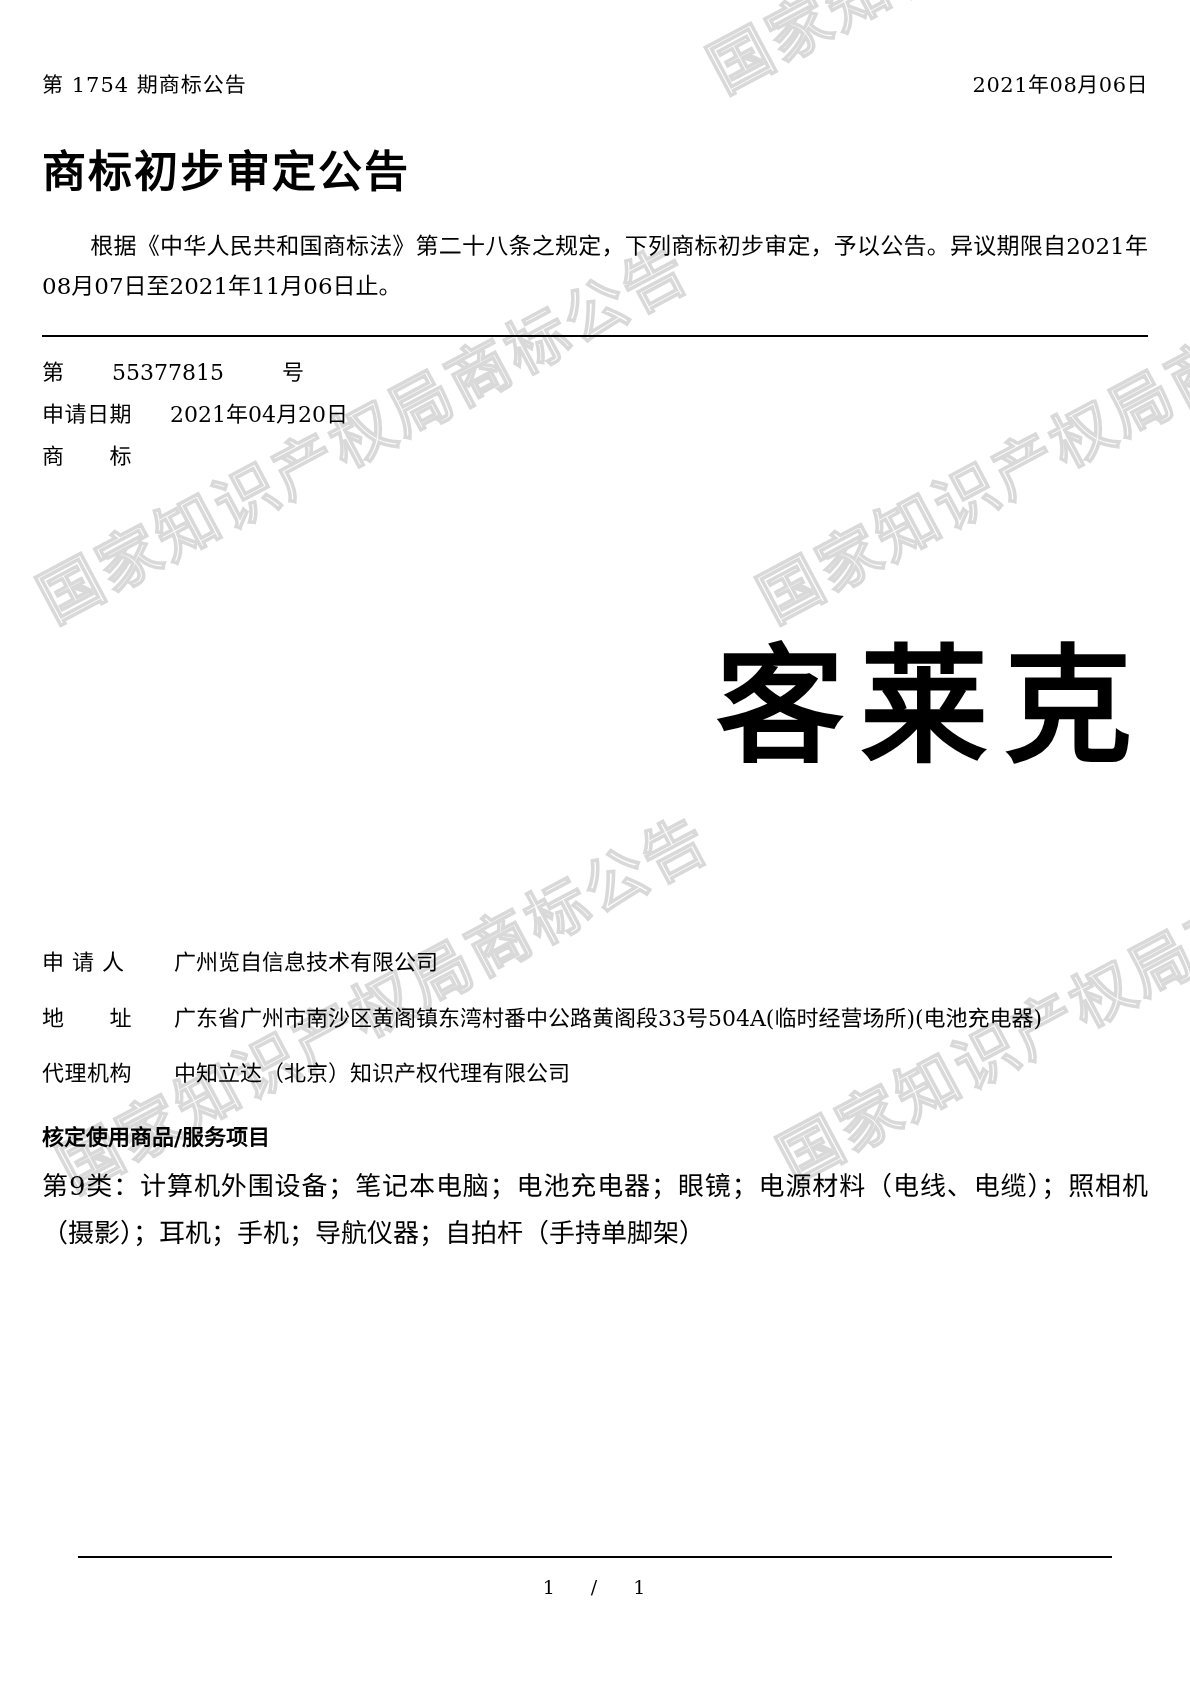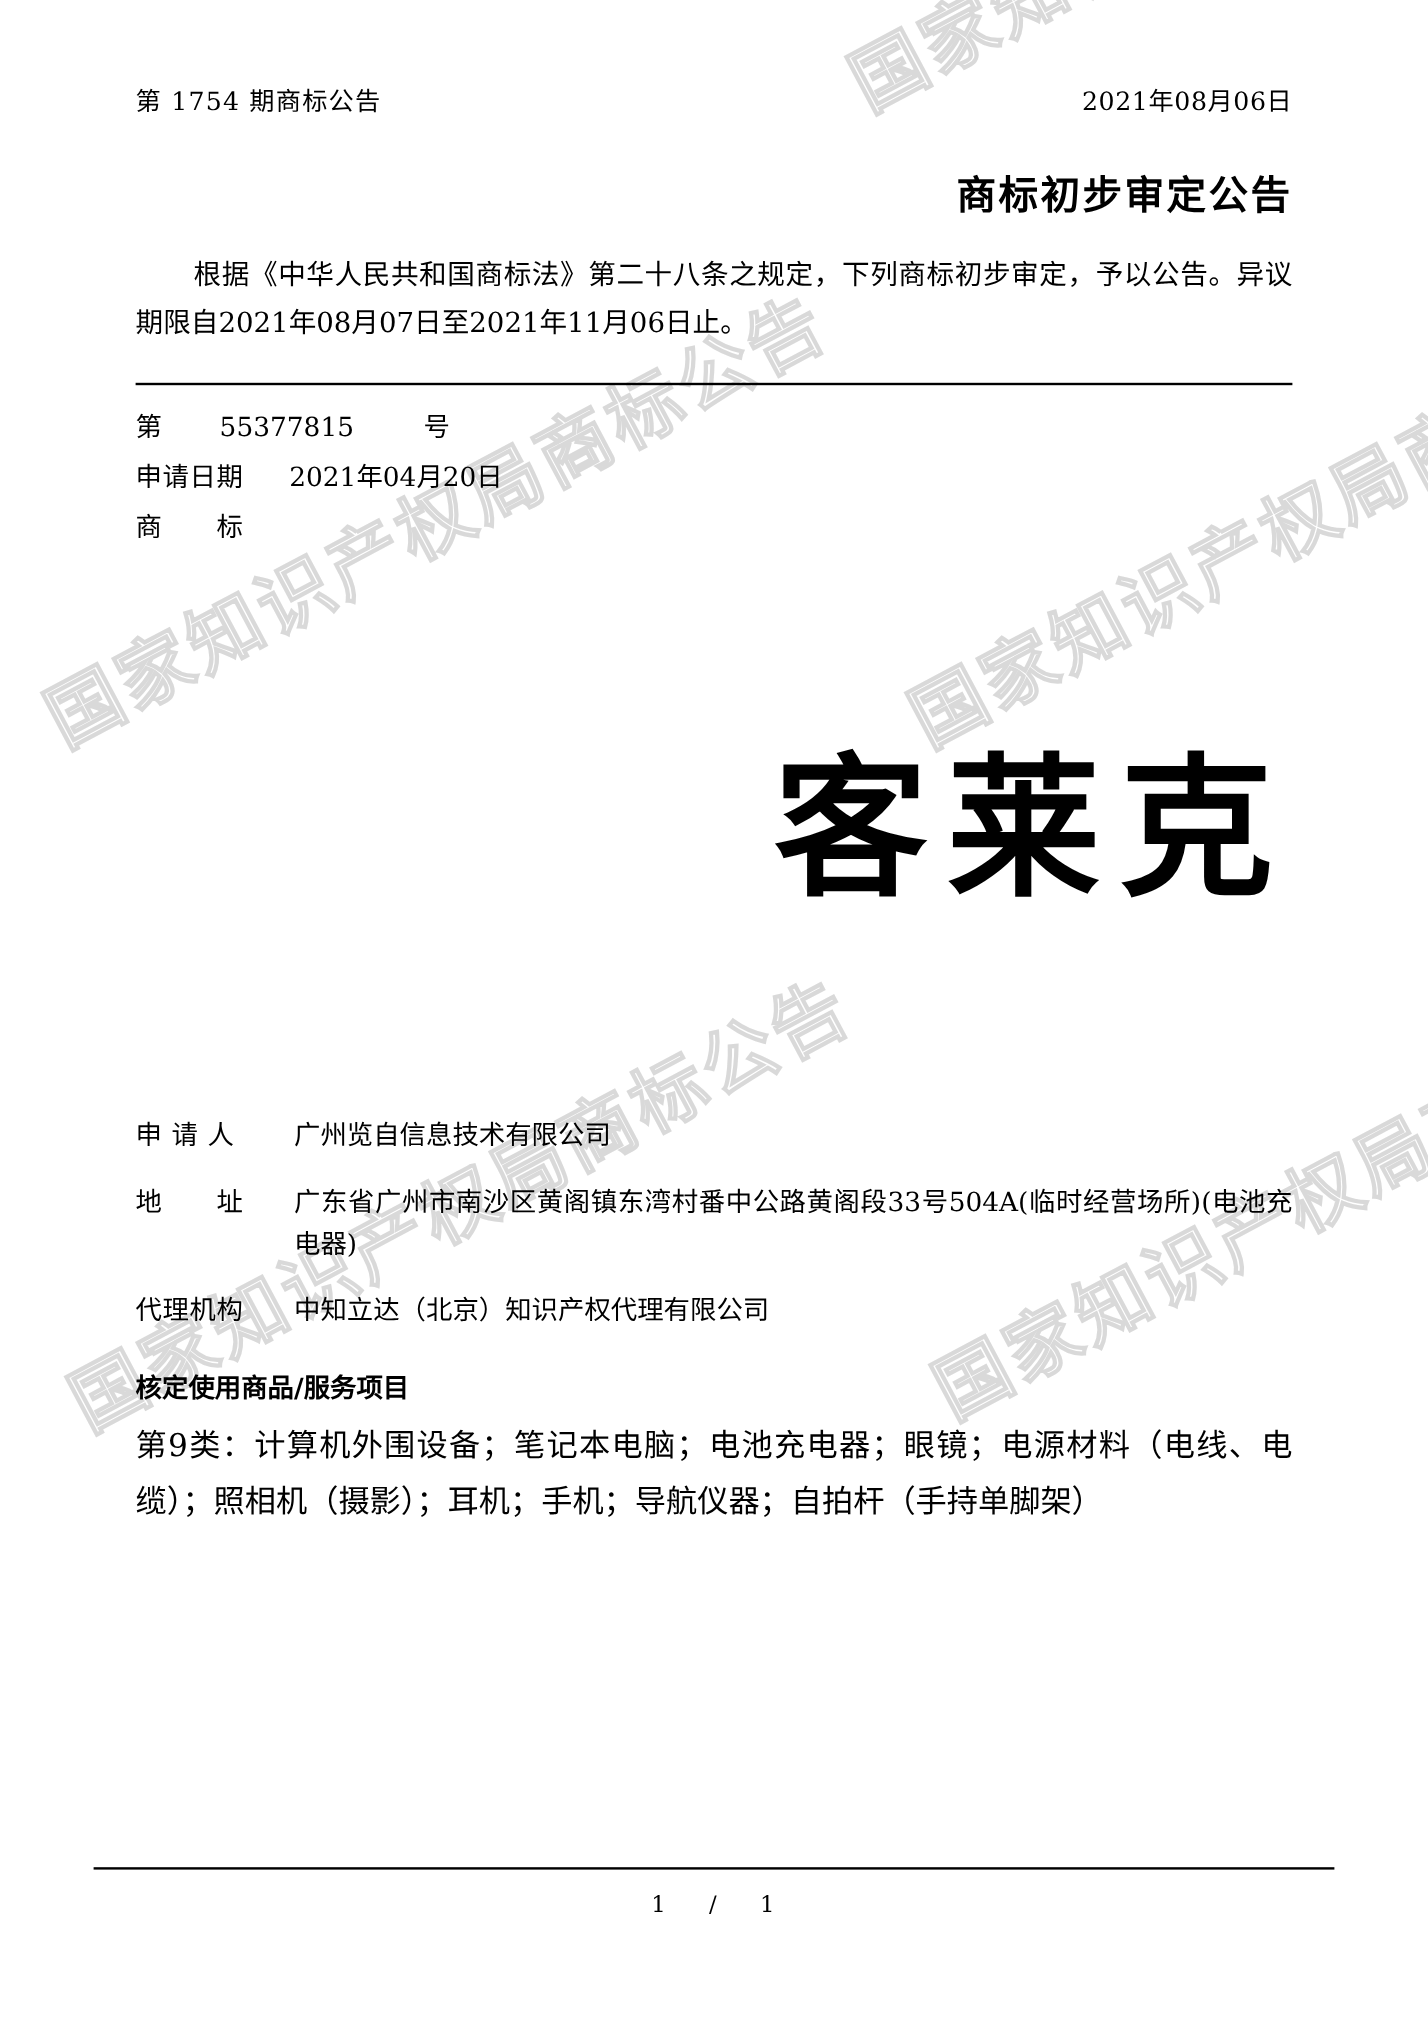--- a/index.html
+++ b/index.html
@@ -38,36 +38,36 @@
     letter-spacing: 4px;
     white-space: nowrap;
     transform-origin: left top;
     opacity: 0.95;
   }
 
   
   .content {
     position: relative;
     z-index: 2;
-    padding: 0 113px;
+    padding: 0 42px;
   }
 
   .header-row {
     display: flex;
     justify-content: space-between;
     align-items: baseline;
     font-size: 21px;
     padding-top: 68px;
   }
   .header-left { letter-spacing: 1px; }
   .header-right { letter-spacing: 0.5px; }
 
   .doc-title {
-    text-align: right;
-    font-size: 33px;
+    text-align: left;
+    font-size: 44px;
     font-weight: 700;
     letter-spacing: 2px;
     margin-top: 38px;
   }
 
   .intro {
     font-size: 23px;
     line-height: 1.75;
     margin-top: 26px;
     text-align: justify;

